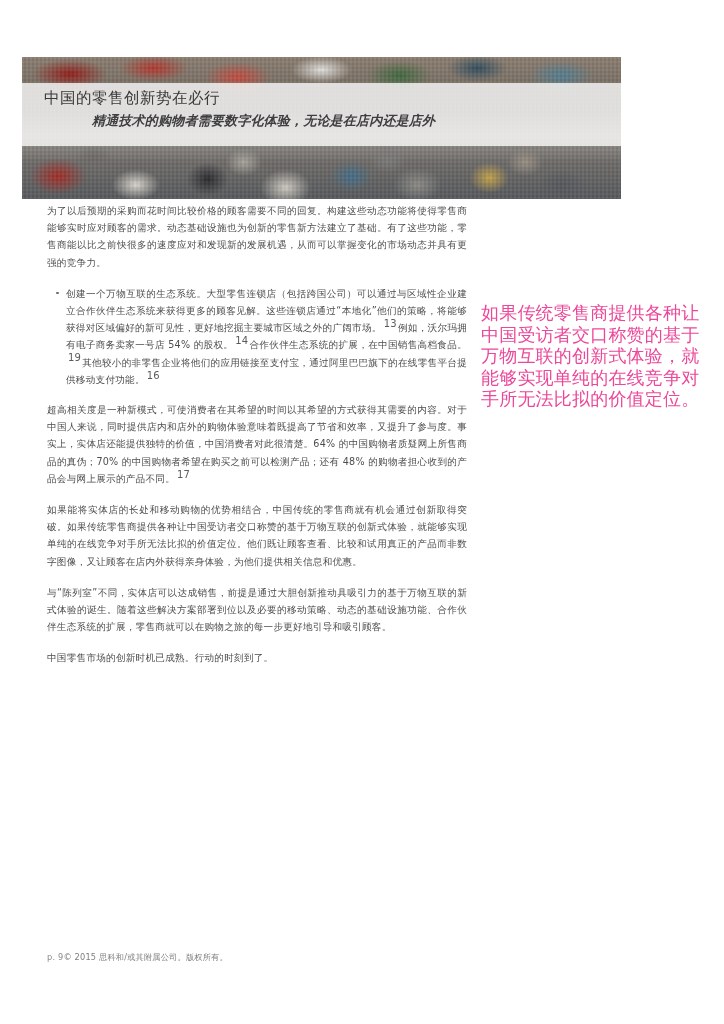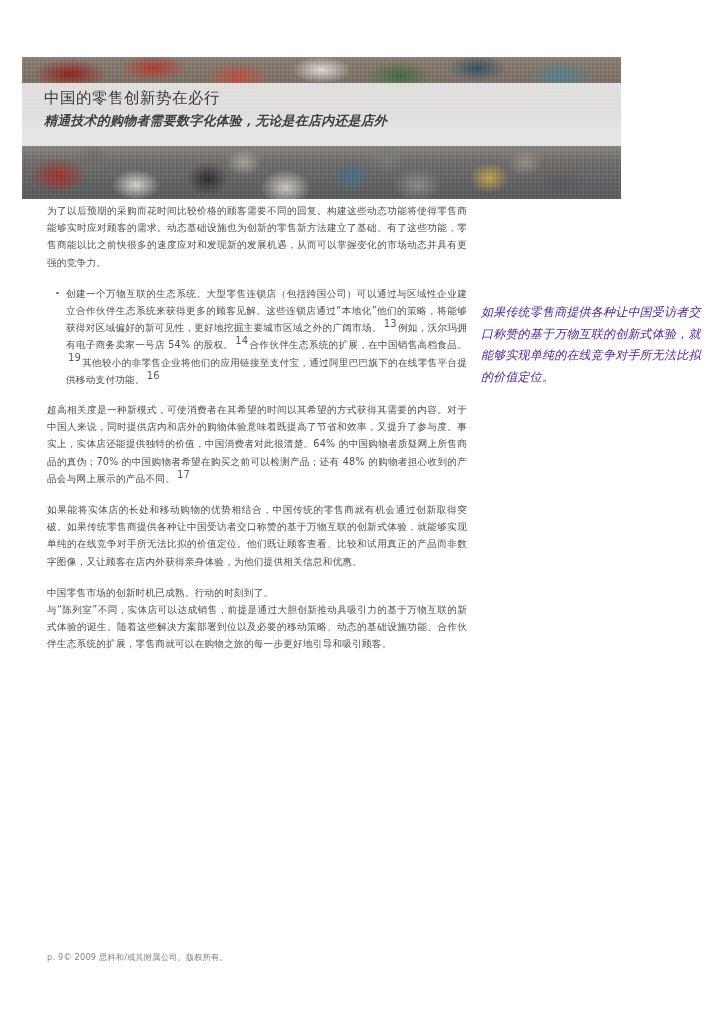--- a/index.html
+++ b/index.html
@@ -82,20 +82,21 @@
   }
   .banner-subtitle {
     font-size: 13px;
     color: #3f3f3f;
     font-style: italic;
     font-weight: 600;
     letter-spacing: 0.2px;
     line-height: 1.5;
     margin-top: 2px;
     white-space: nowrap;
+    margin-left: 48px;
   }
 
   
   .content {
     position: absolute;
     left: 47px;
     top: 202px;
     width: 420px;
   }
   .para {
@@ -138,25 +139,24 @@
     padding: 0 1px 0 2px;
     color: #5a5a5a;
   }
 
   
   .pullquote {
     position: absolute;
     left: 481px;
     top: 302px;
     width: 222px;
-    font-size: 12px;
+    font-size: 18px;
     line-height: 21.5px;
-    color: #4c1d95;
+    color: #ec4899;
     letter-spacing: 0.2px;
-    font-style: italic;
   }
 
   
   .footer {
     position: absolute;
     left: 47px;
     right: 22px;
     top: 952px;
     display: flex;
     align-items: baseline;
@@ -186,24 +186,24 @@
   <ul class="bullet-list">
     <li class="bullet-item">
       <span class="bullet-dot"></span><span>创建一个万物互联的生态系统。大型零售连锁店（包括跨国公司）可以通过与区域性企业建立合作伙伴生态系统来获得更多的顾客见解。这些连锁店通过“本地化”他们的策略，将能够获得对区域偏好的新可见性，更好地挖掘主要城市区域之外的广阔市场。</span><sup>13</sup><span>例如，沃尔玛拥有电子商务卖家一号店 54% 的股权。</span><sup>14</sup><span>合作伙伴生态系统的扩展，在中国销售高档食品。</span><sup>19</sup><span>其他较小的非零售企业将他们的应用链接至支付宝，通过阿里巴巴旗下的在线零售平台提供移动支付功能。</span><sup>16</sup>
     </li>
   </ul>
 
   <p class="para"><span>超高相关度是一种新模式，可使消费者在其希望的时间以其希望的方式获得其需要的内容。对于中国人来说，同时提供店内和店外的购物体验意味着既提高了节省和效率，又提升了参与度。事实上，实体店还能提供独特的价值，中国消费者对此很清楚。64% 的中国购物者质疑网上所售商品的真伪；70% 的中国购物者希望在购买之前可以检测产品；还有 48% 的购物者担心收到的产品会与网上展示的产品不同。</span><sup>17</sup></p>
 
   <p class="para">如果能将实体店的长处和移动购物的优势相结合，中国传统的零售商就有机会通过创新取得突破。如果传统零售商提供各种让中国受访者交口称赞的基于万物互联的创新式体验，就能够实现单纯的在线竞争对手所无法比拟的价值定位。他们既让顾客查看、比较和试用真正的产品而非数字图像，又让顾客在店内外获得亲身体验，为他们提供相关信息和优惠。</p>
 
+  <p class="para">与“陈列室”不同，实体店可以达成销售，前提是通过大胆创新推动具吸引力的基于万物互联的新式体验的诞生。随着这些解决方案部署到位以及必要的移动策略、动态的基础设施功能、合作伙伴生态系统的扩展，零售商就可以在购物之旅的每一步更好地引导和吸引顾客。</p>
+
   <p class="para last">中国零售市场的创新时机已成熟。行动的时刻到了。</p>
-
-  <p class="para">与“陈列室”不同，实体店可以达成销售，前提是通过大胆创新推动具吸引力的基于万物互联的新式体验的诞生。随着这些解决方案部署到位以及必要的移动策略、动态的基础设施功能、合作伙伴生态系统的扩展，零售商就可以在购物之旅的每一步更好地引导和吸引顾客。</p>
 
 </div>
 
 <div class="pullquote">如果传统零售商提供各种让中国受访者交口称赞的基于万物互联的创新式体验，就能够实现单纯的在线竞争对手所无法比拟的价值定位。</div>
 
 <div class="footer">
   <div class="footer-left">p. 9</div>
-  <div class="footer-right">© 2009 思科和/或其附属公司。版权所有。</div>
+  <div class="footer-right">© 2015 思科和/或其附属公司。版权所有。</div>
 </div>
 
 </body></html>

